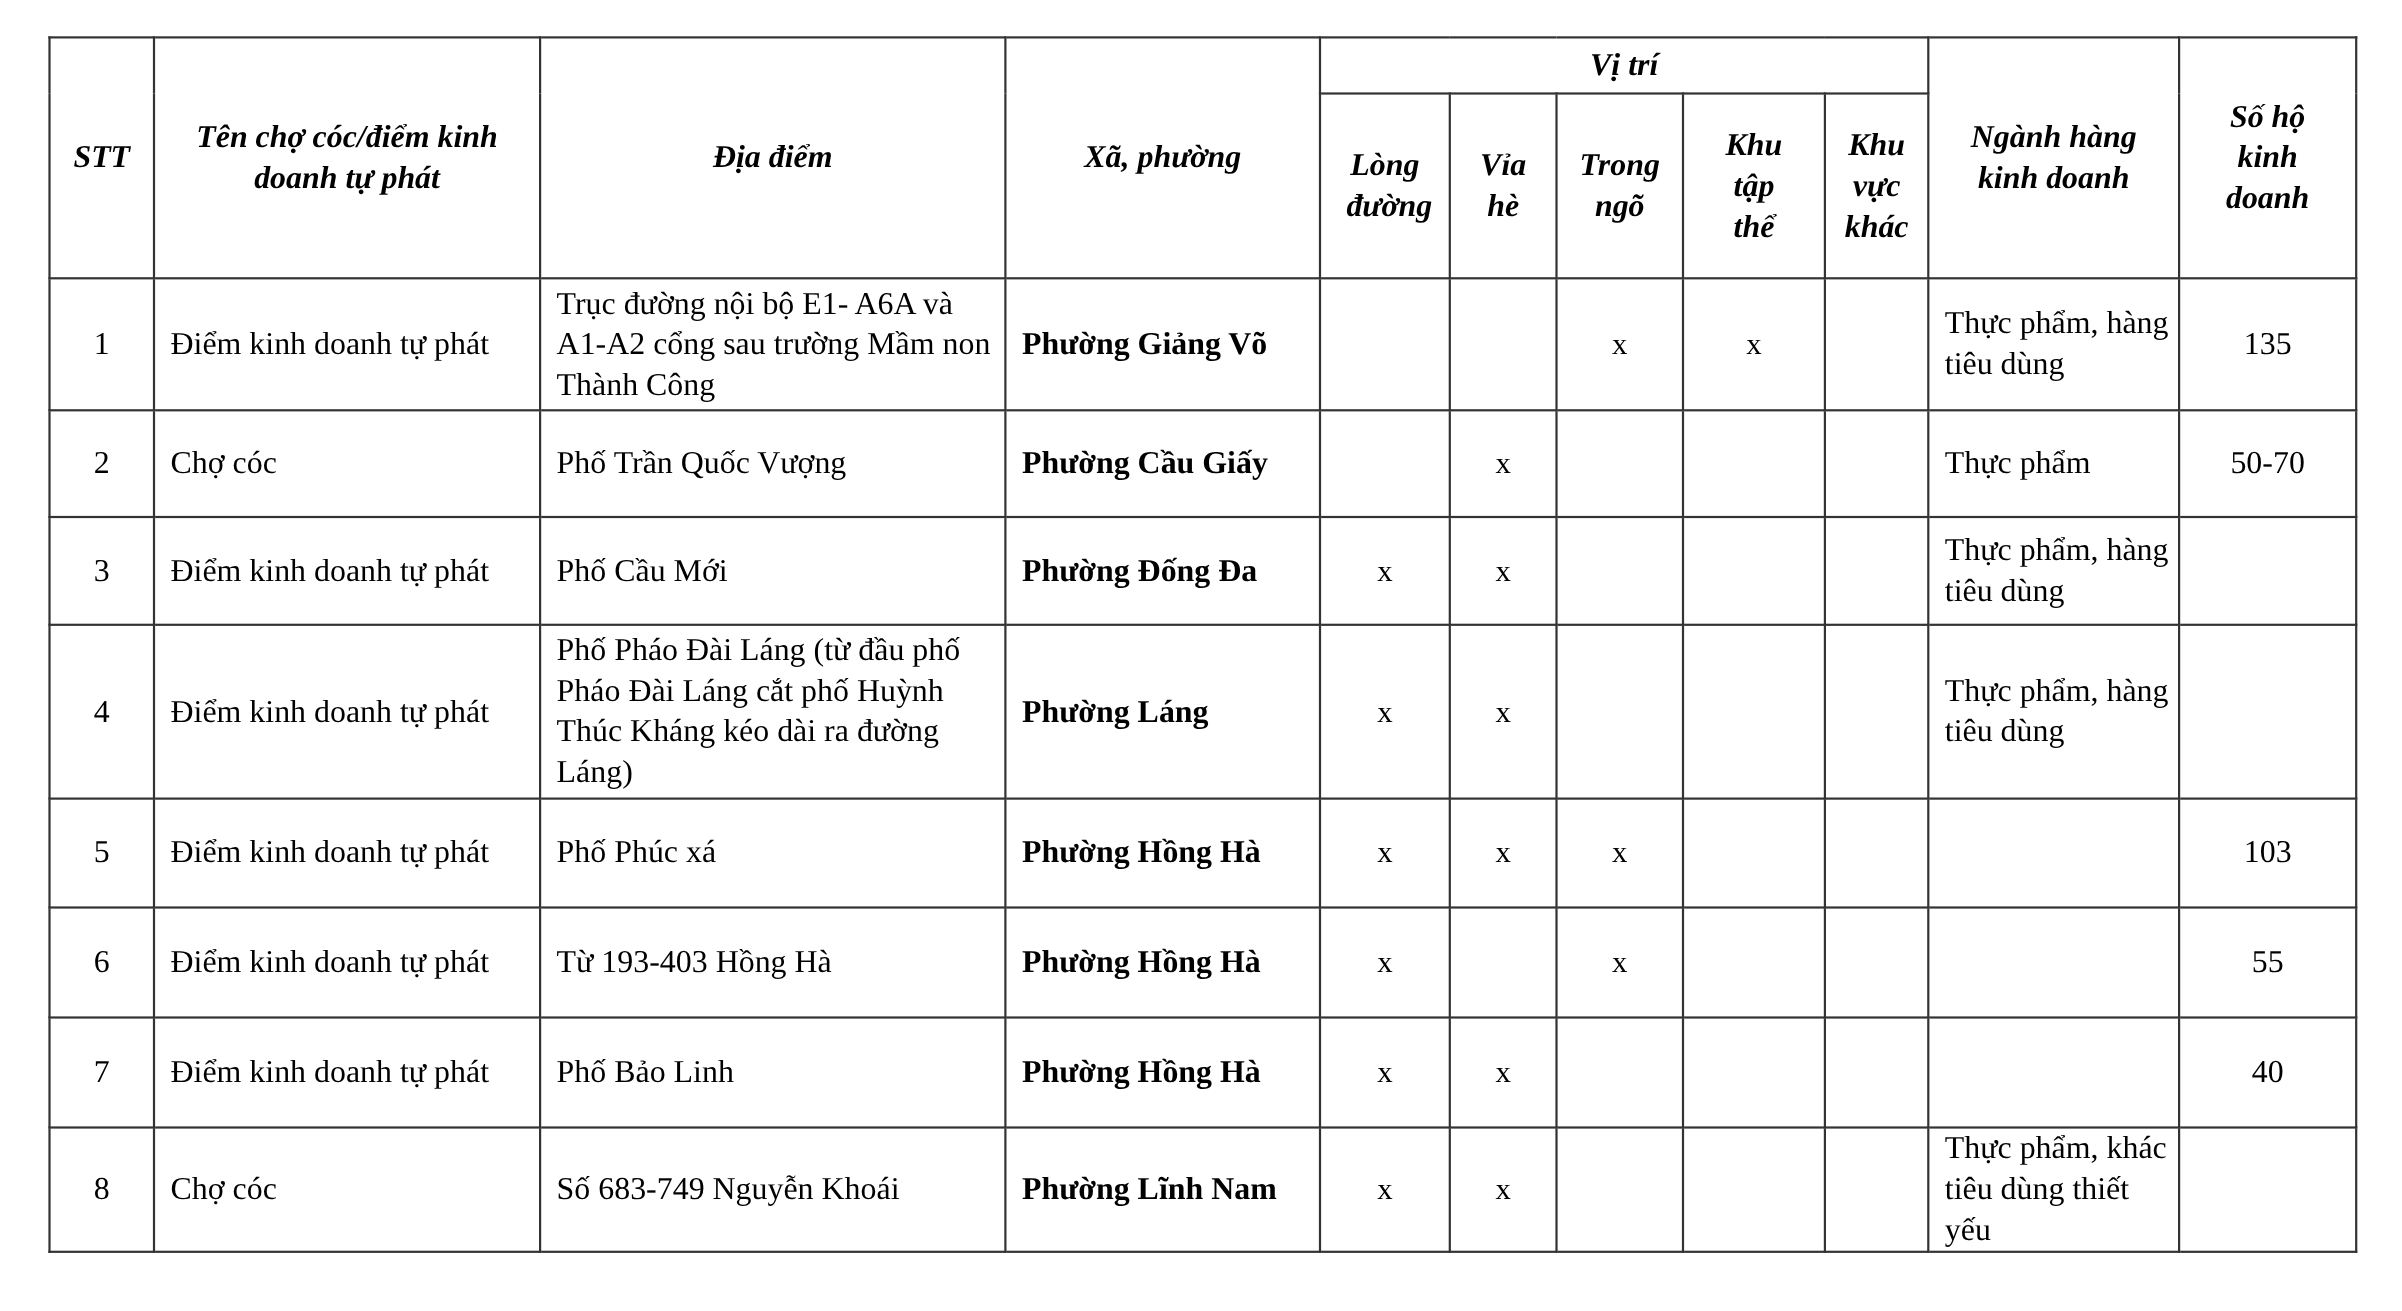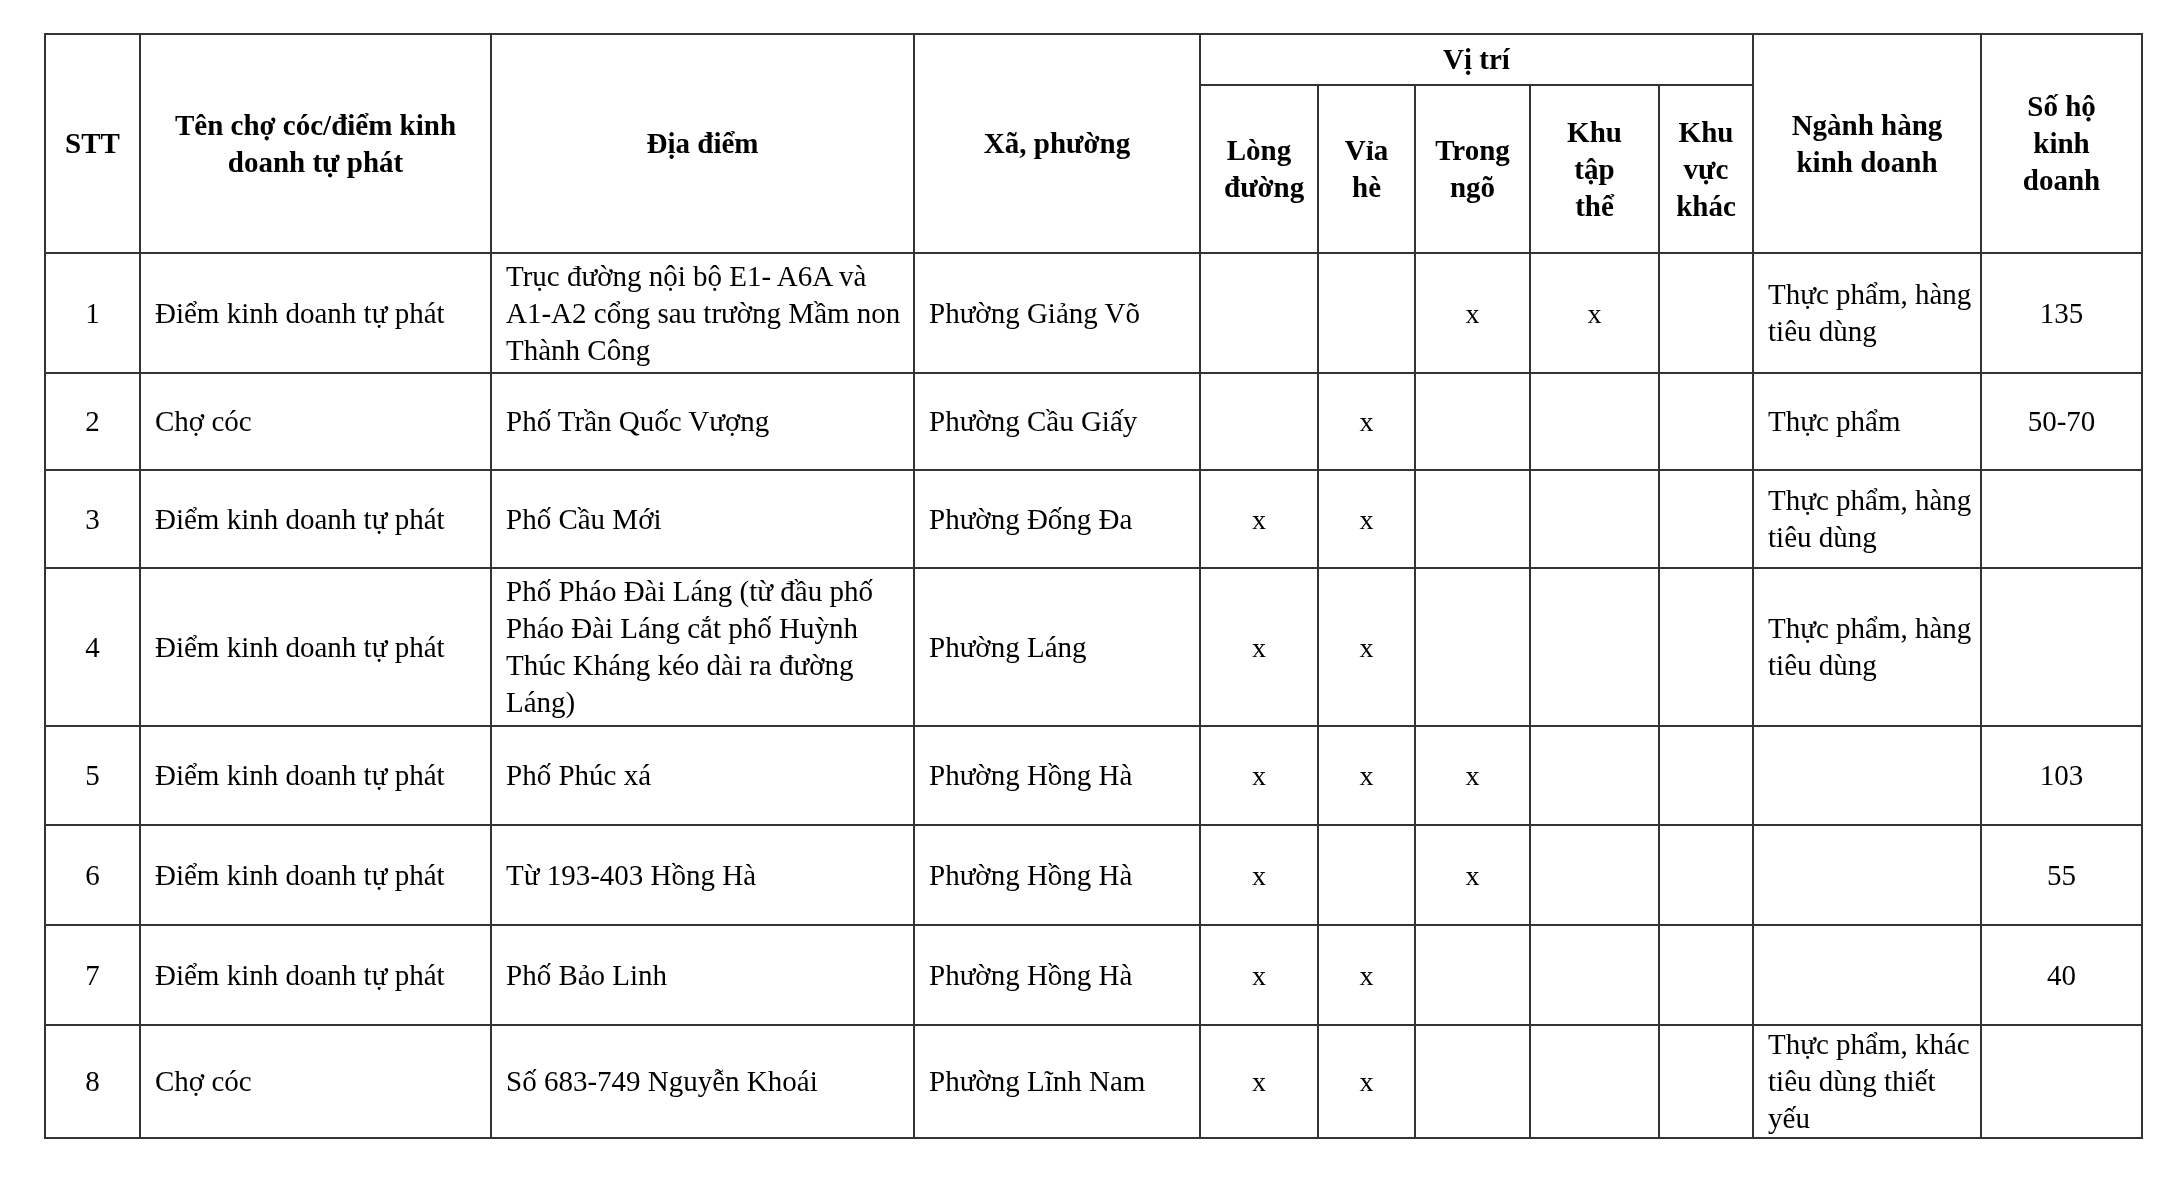--- a/index.html
+++ b/index.html
@@ -29,29 +29,30 @@
     border: 2px solid #333333;
     padding: 0;
     overflow: hidden;
   }
   th {
     font-weight: bold;
     font-size: 29px;
     line-height: 37px;
     text-align: center;
     vertical-align: middle;
+    font-style: italic;
   }
   td {
     font-size: 29px;
     line-height: 37px;
     vertical-align: middle;
   }
   td.c { text-align: center; }
   td.l { text-align: left; padding-left: 14px; padding-right: 8px; }
-  td.b { font-weight: normal; }
+  td.b { font-weight: bold; }
   .mark { font-size: 28px; }
 </style>
 </head>
 <body>
 
 <div class="table-wrap">
   <table>
     <colgroup>
       <col style="width:95px">
       <col style="width:351px">

